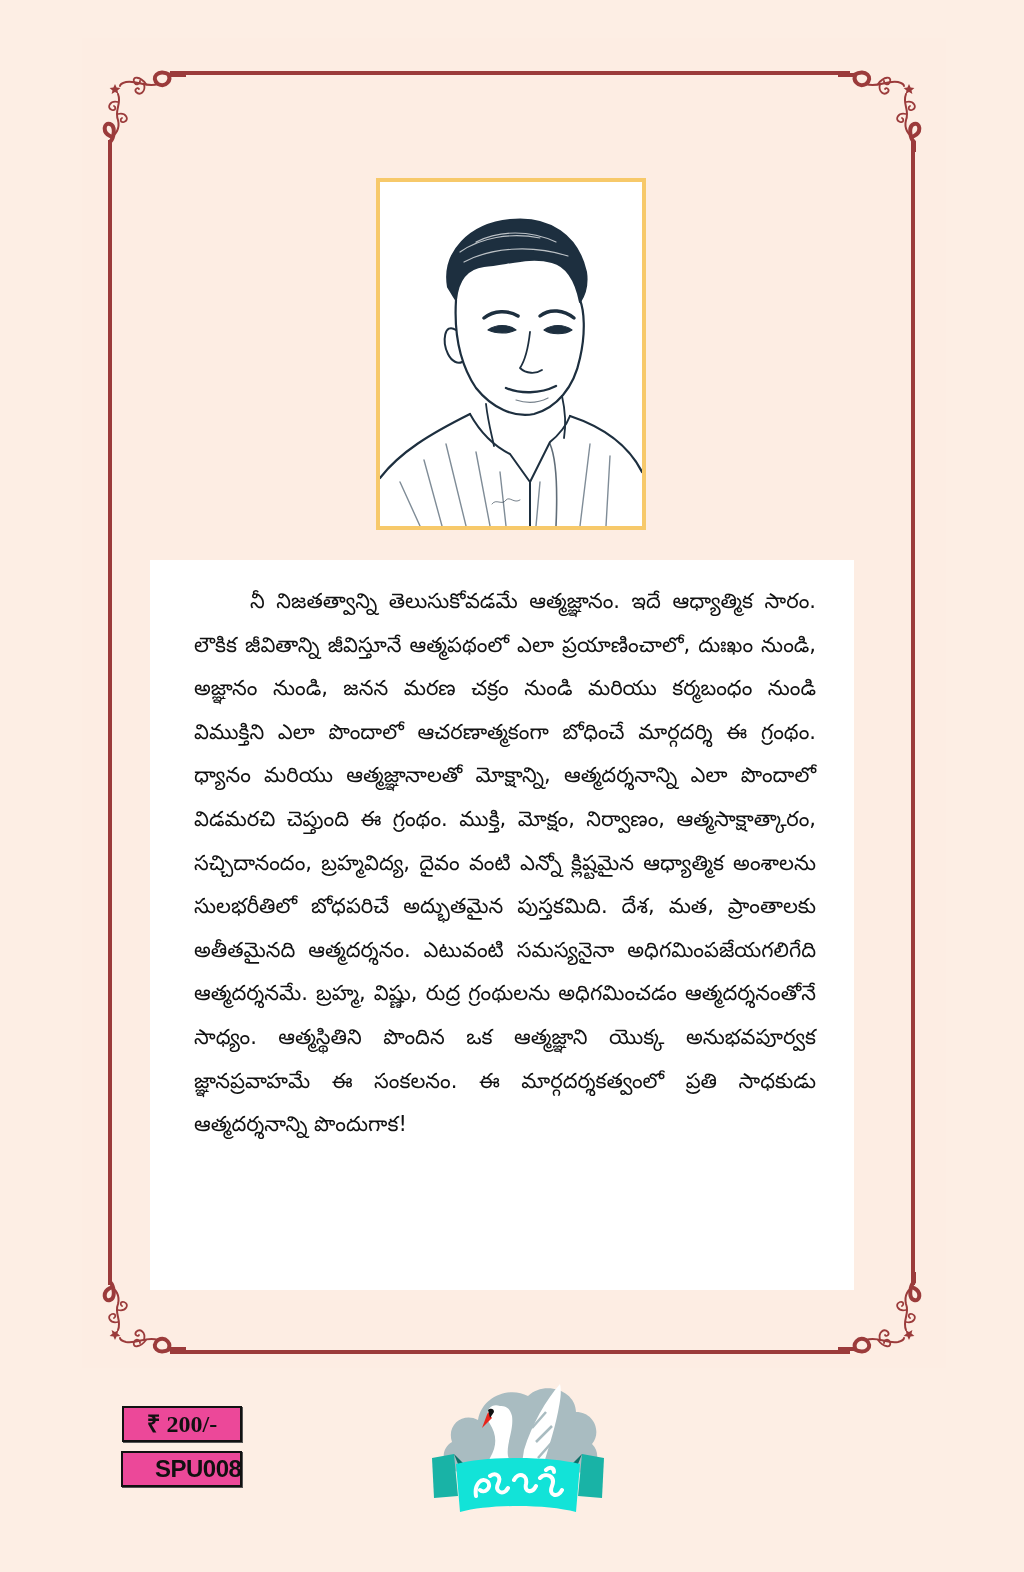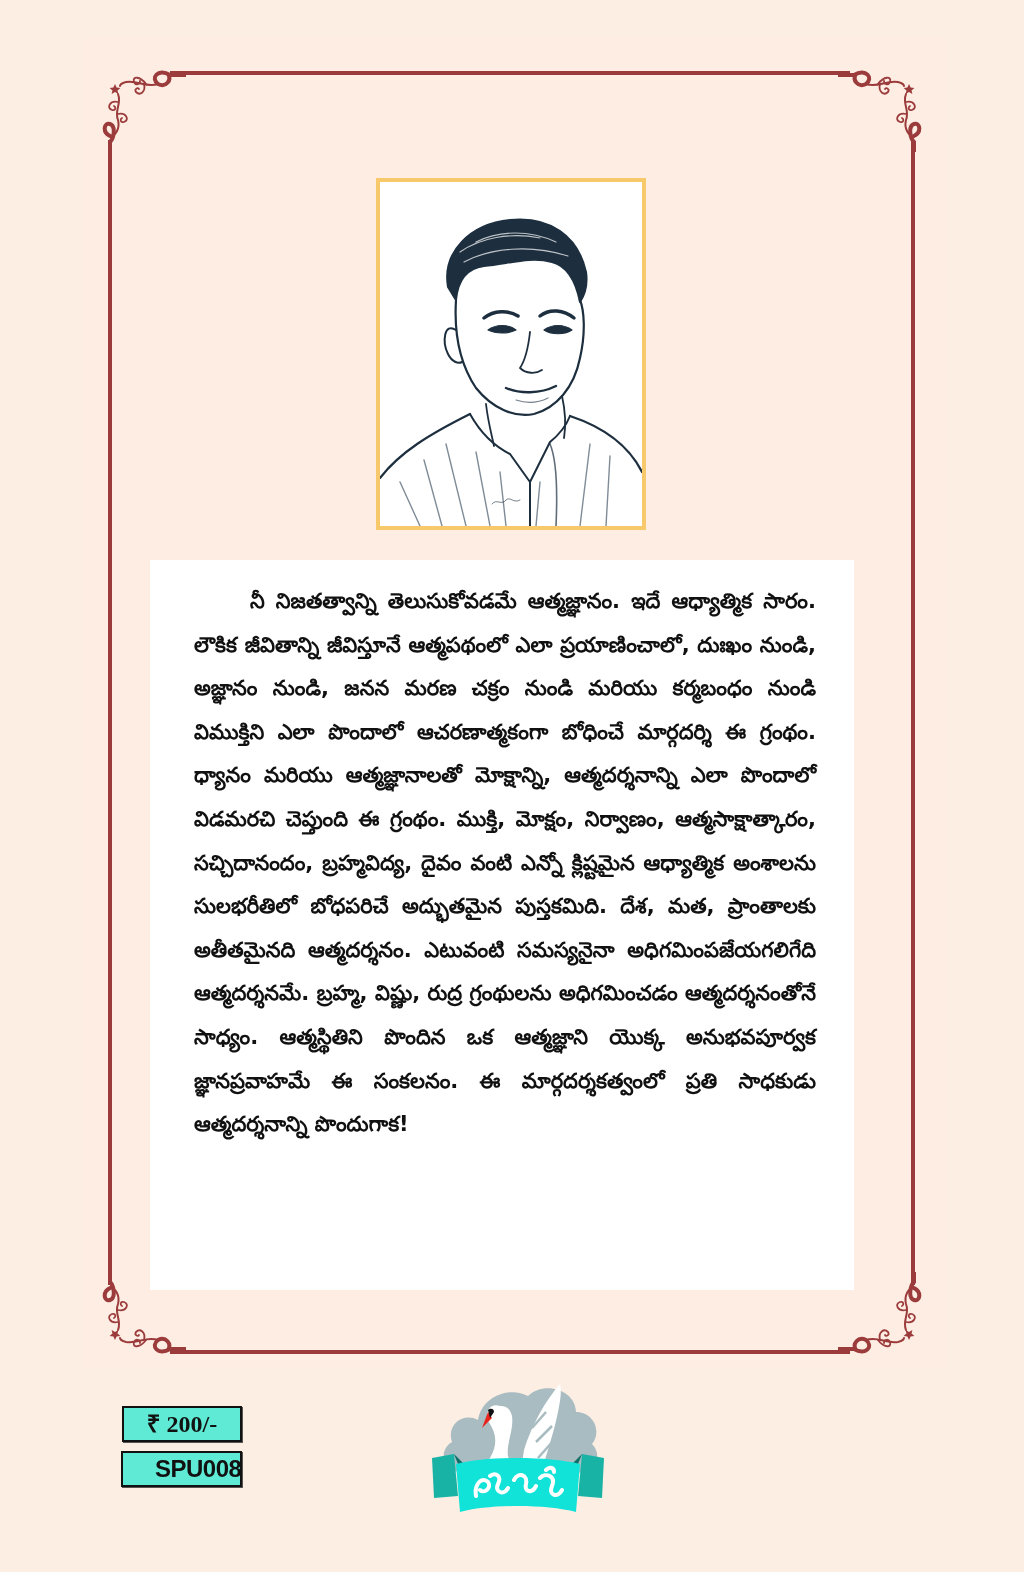--- a/index.html
+++ b/index.html
@@ -55,36 +55,35 @@
 
     .text-box {
       position: absolute;
       left: 150px;
       top: 560px;
       width: 704px;
       height: 730px;
       background: #ffffff;
       box-sizing: border-box;
       padding: 20px 38px 0 44px;
-      font-weight: bold;
     }
     .blurb {
       margin: 0;
       font-family: "DejaVu Sans", sans-serif;
       font-size: 21px;
       line-height: 43.6px;
       color: #111111;
       text-align: justify;
       text-indent: 56px;
     }
 
     .price-box, .code-box {
       position: absolute;
       border: 2px solid #111111;
-      background: #5eead4;
+      background: #ec4899;
       box-shadow: 1px 1px 0 #555;
       color: #111111;
       text-align: center;
       box-sizing: border-box;
     }
     .price-box {
       left: 122px;
       top: 1406px;
       width: 120px;
       height: 36px;

